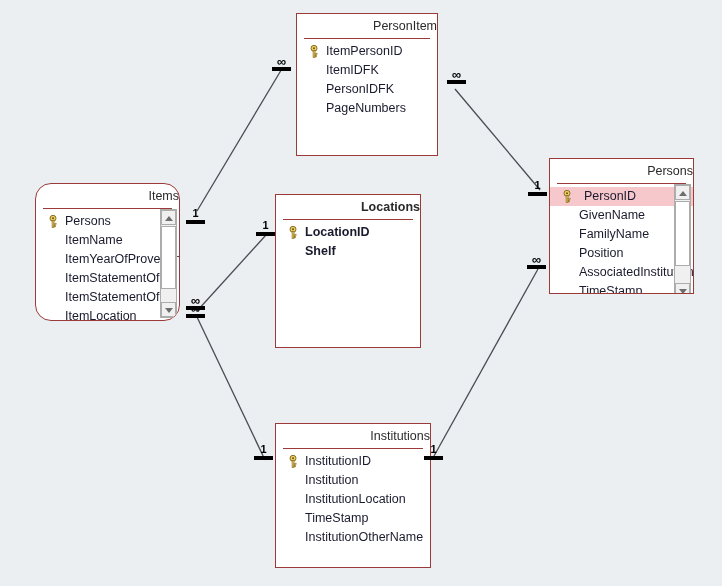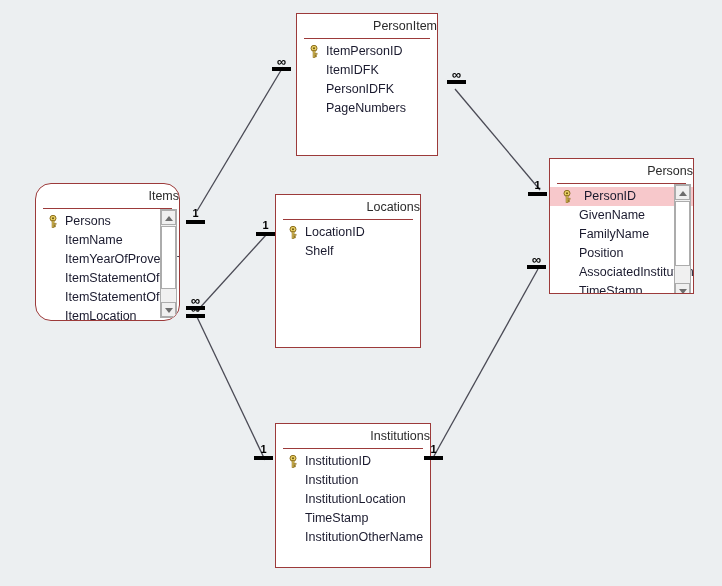--- a/index.html
+++ b/index.html
@@ -183,21 +183,21 @@
         <div class="vscroll" style="right: 2px; top: 25px; height: 109px;">
           <div class="vs-btn up">
             <span class="vs-arrow up"></span>
           </div>
           <div class="vs-btn down">
             <span class="vs-arrow down"></span>
           </div>
           <div class="vs-thumb" style="top: 16px; height: 63px;"></div>
         </div>
       </div>
-      <div class="tbl" style="left: 275px; top: 194px; width: 146px; height: 154px;">
+      <div class="tbl" style="left: 275px; top: 194px; width: 146px; height: 154px; font-weight: bold;">
         <div class="tbl-title">Locations</div>
         <div class="tbl-rule"></div>
         <div class="fields">
           <div class="field"><span class="key-icon"><svg viewBox="0 0 12 13" width="12" height="13">
                 <circle cx="6" cy="3.3" r="3" fill="#e8cf63" stroke="#8a6d1f" stroke-width="1"></circle>
                 <circle cx="6" cy="3.3" r="1" fill="#6b5514"></circle>
                 <rect x="5.1" y="5.6" width="1.9" height="7" fill="#e8cf63" stroke="#8a6d1f" stroke-width="0.7"></rect>
                 <rect x="7" y="8.2" width="2.1" height="1.3" fill="#e8cf63" stroke="#8a6d1f" stroke-width="0.6"></rect>
                 <rect x="7" y="10.6" width="1.6" height="1.2" fill="#e8cf63" stroke="#8a6d1f" stroke-width="0.6"></rect>
               </svg></span><span>LocationID</span></div>

